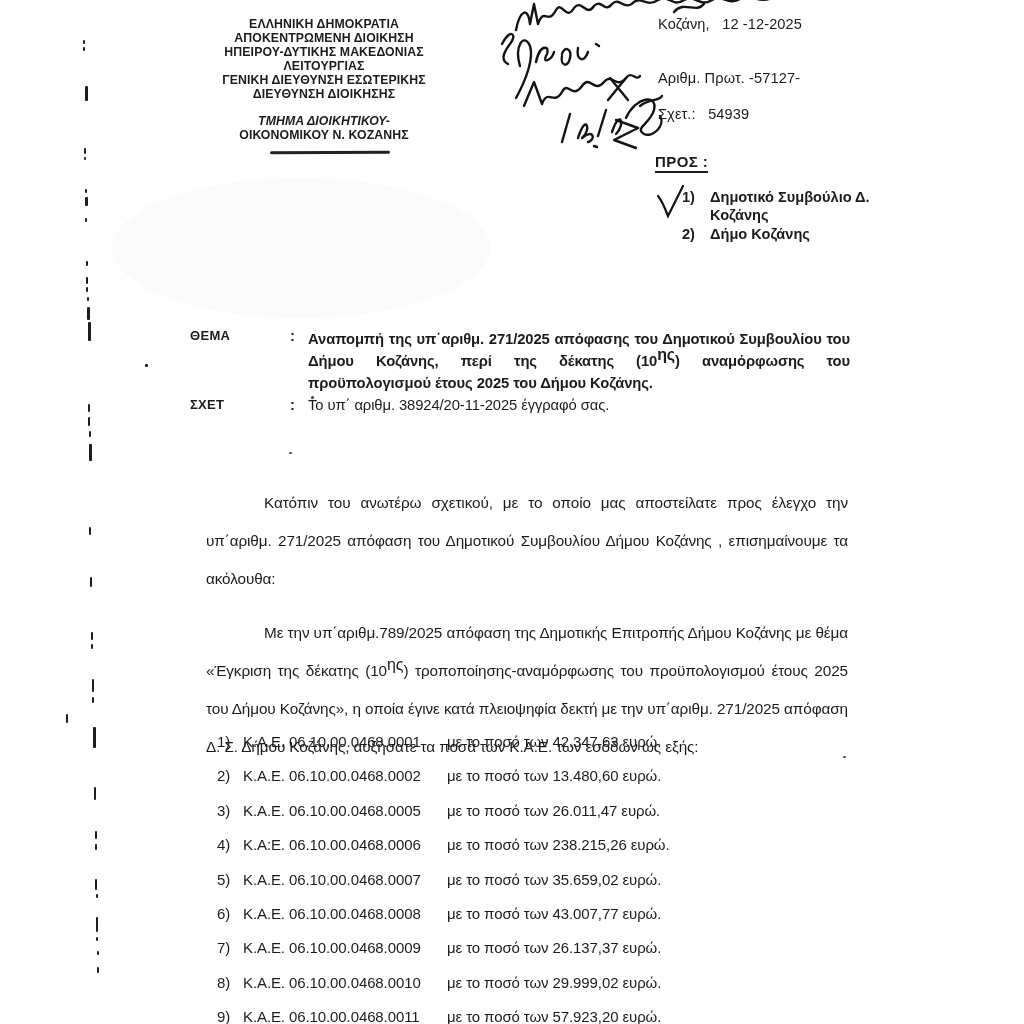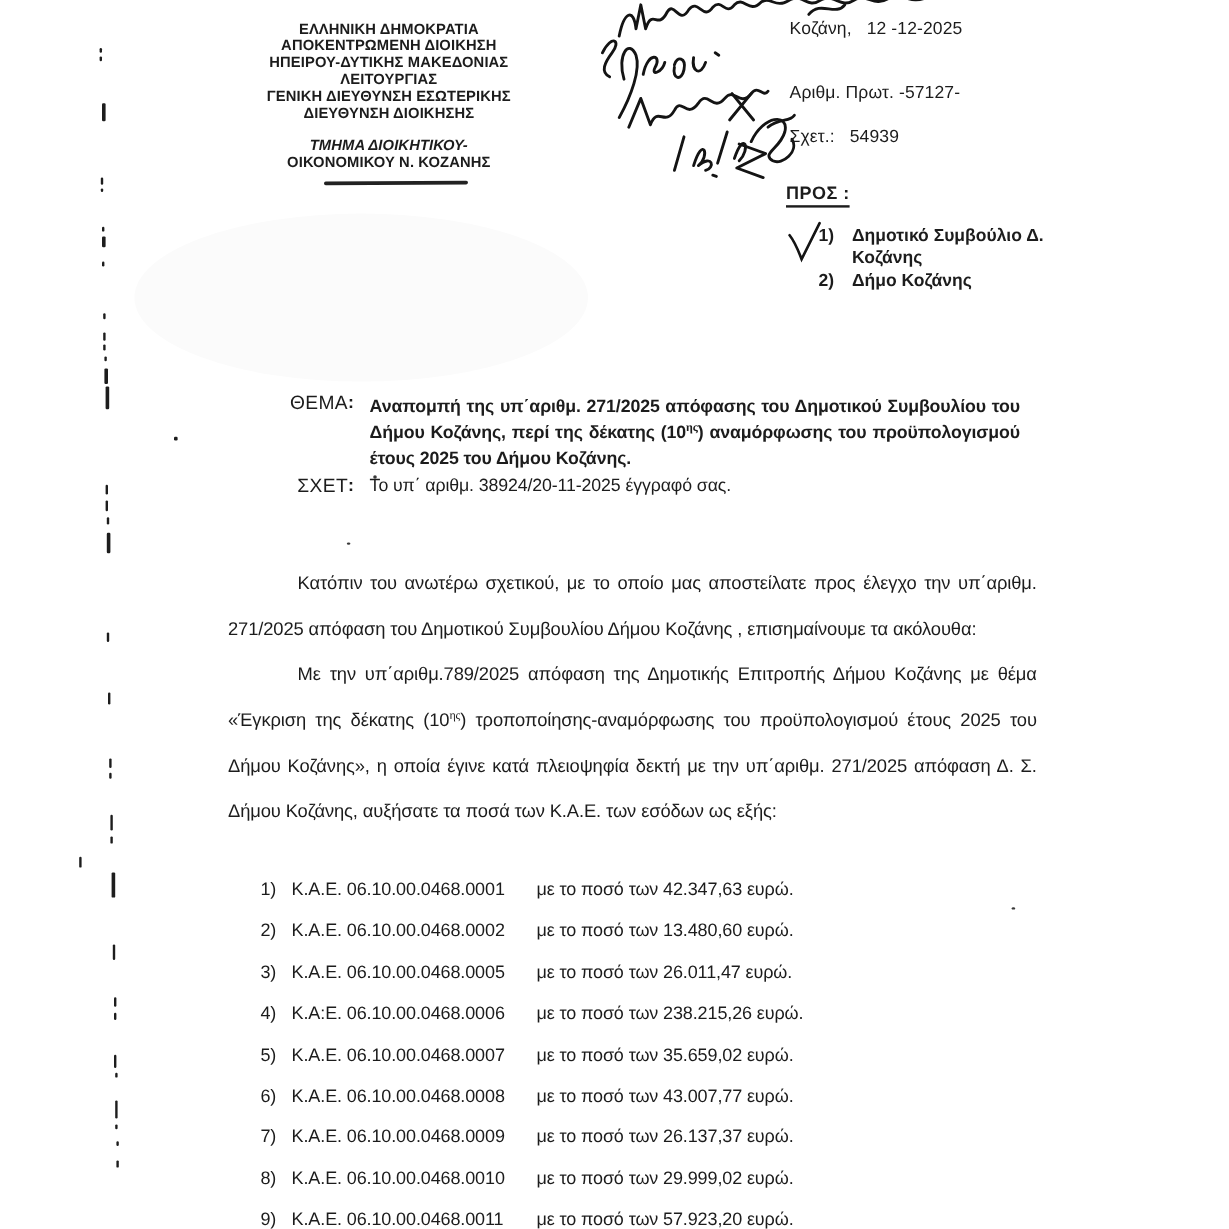--- a/index.html
+++ b/index.html
@@ -39,31 +39,31 @@
     stroke-linecap:round;stroke-linejoin:round;}
 
   
   .whiteout{left:112px;top:178px;width:378px;height:140px;border-radius:50%;
     background:#fbfbfb;}
 
   
   .field-row{left:190px;width:660px;display:flex;align-items:flex-start;}
   .subject-row{top:328px;}
   .ref-row{top:397px;}
-  .field-label{width:100px;flex:none;font-weight:400;font-size:16px;letter-spacing:.3px;text-align:right;}
+  .field-label{width:100px;flex:none;font-weight:700;font-size:13px;letter-spacing:.3px;}
   .field-colon{width:18px;flex:none;font-weight:700;font-size:14.8px;}
   .subject-text{flex:1;font-weight:700;font-size:14.8px;line-height:22px;
     text-align:justify;letter-spacing:-.1px;}
   .ref-text{flex:1;font-size:14.8px;letter-spacing:-.1px;}
-  sup{font-size:10px;line-height:0;font-family:Liberation Serif, serif;}
+  sup{font-size:16px;line-height:0;}
 
   
   .body-text{left:190px;top:468px;width:674px;font-size:15.3px;line-height:38px;
     text-align:justify;letter-spacing:-.1px;}
-  .body-text p{margin:0;text-indent:58px;}
+  .body-text p{margin:16px;text-indent:58px;}
 
   
   .kae-list{left:217px;top:733px;width:640px;font-size:15px;letter-spacing:-.1px;}
   .kae-row{display:flex;height:34.4px;align-items:flex-start;}
   .kae-row .num{width:26px;flex:none;}
   .kae-row .code{width:204px;flex:none;}
   .kae-row .amount{flex:1;}
 
   
   .artifact{position:absolute;background:#1d1d1d;border-radius:1px;}

